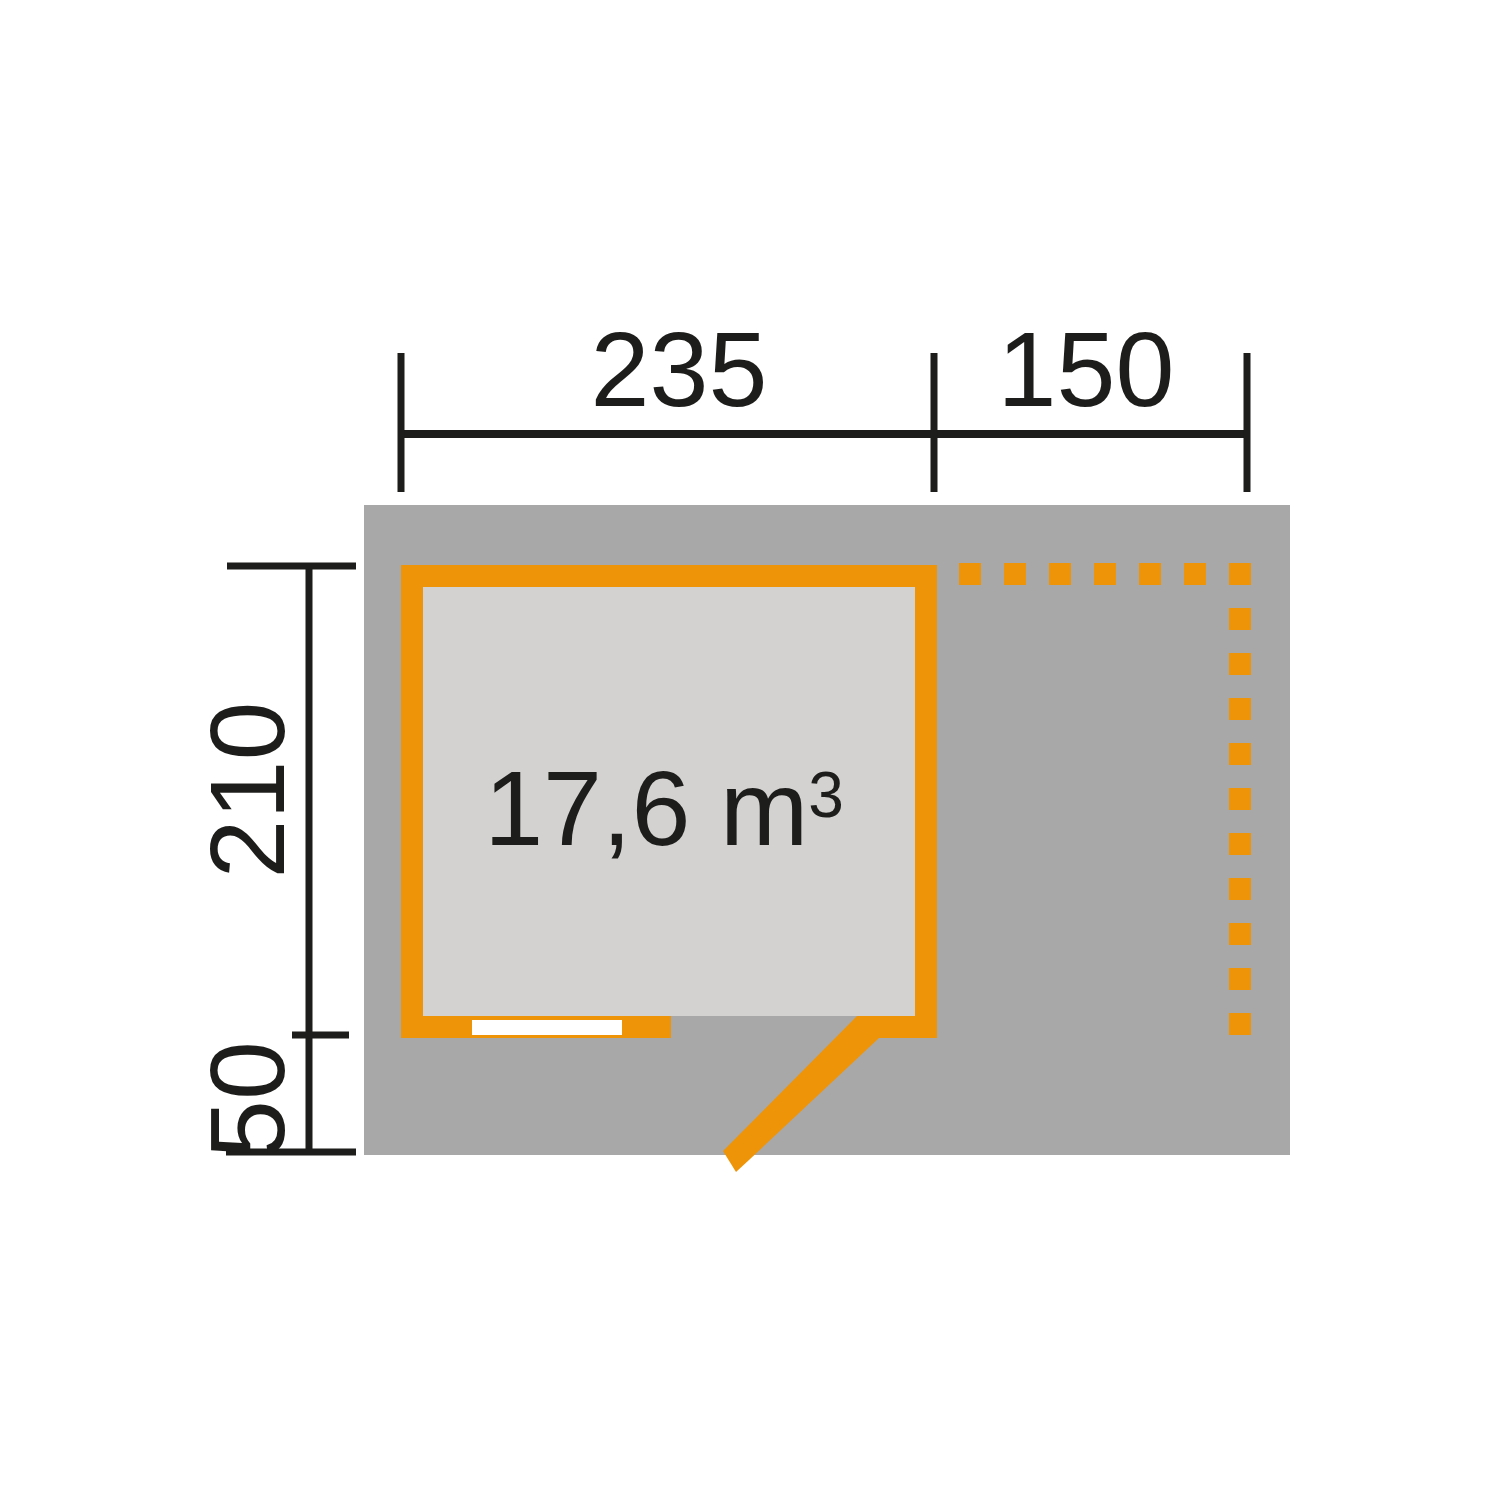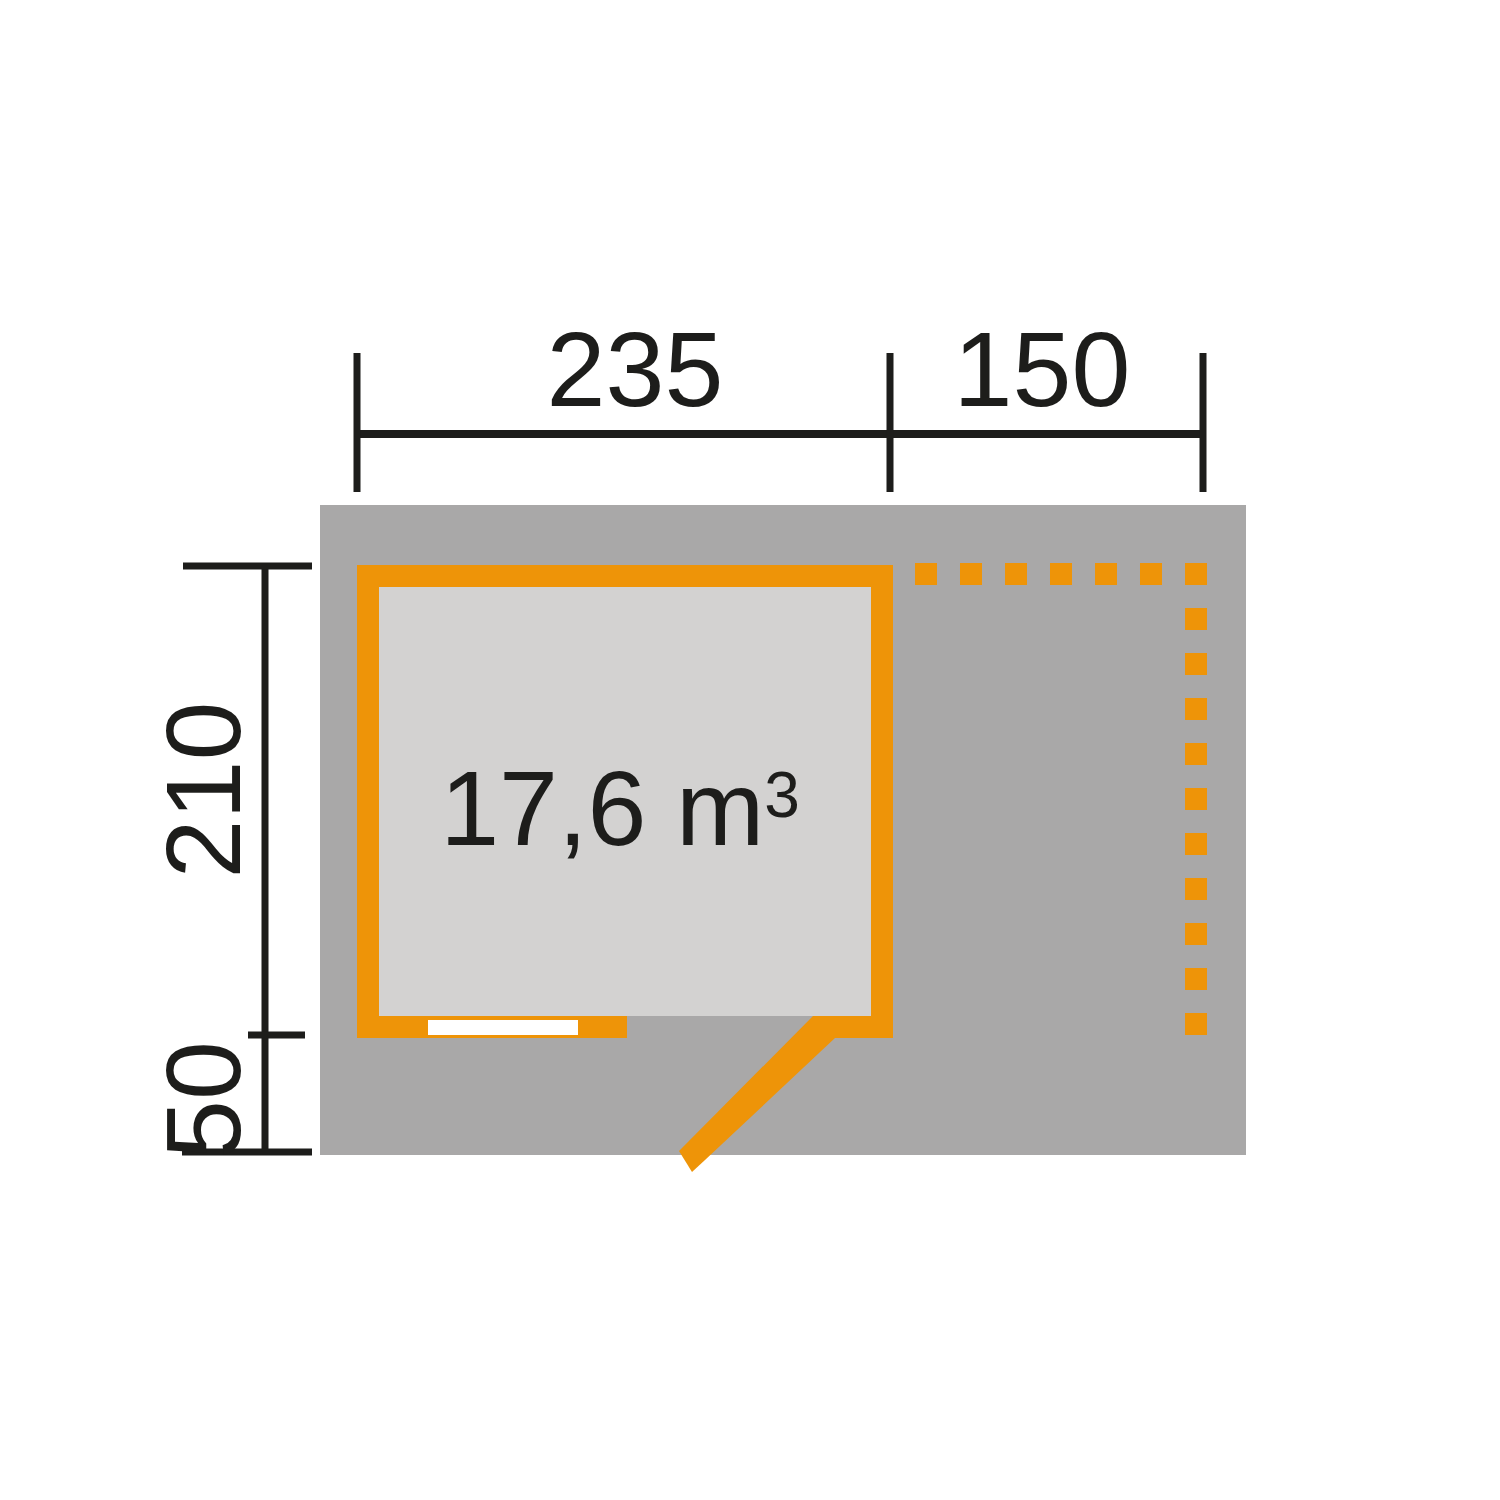--- a/index.html
+++ b/index.html
@@ -6,20 +6,21 @@
     margin: 0;
     padding: 0;
     background: #ffffff;
   }
   .stage {
     position: relative;
     width: 1396px;
     height: 1500px;
     background: #ffffff;
     overflow: hidden;
+    padding-left: 44px;
   }
   svg {
     display: block;
   }
   text {
     font-family: "Liberation Sans", sans-serif;
     font-weight: normal;
   }
 </style>
 </head>

